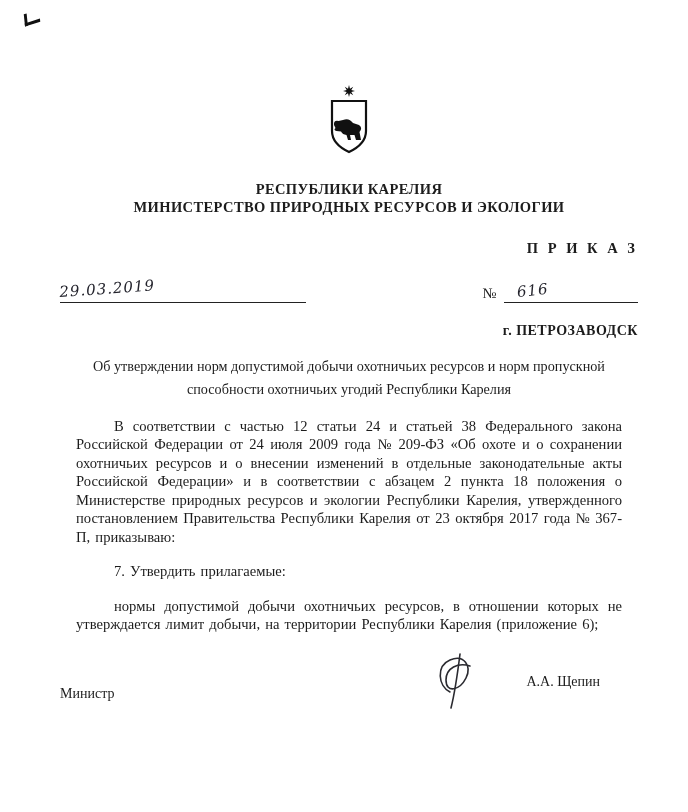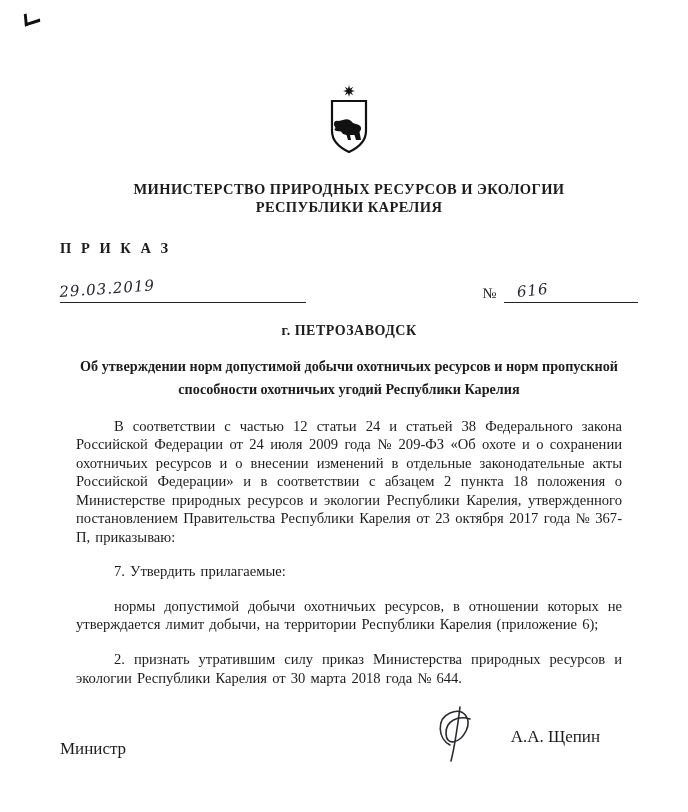--- a/index.html
+++ b/index.html
@@ -39,21 +39,21 @@
   .ministry {
     margin-top: 18px;
     text-align: center;
     font-weight: bold;
     font-size: 14.5px;
     letter-spacing: 0.4px;
     line-height: 1.25;
   }
   .doc-type {
     margin-top: 24px;
-    text-align: left;
+    text-align: right;
     font-weight: bold;
     font-size: 14.5px;
     letter-spacing: 3px;
   }
   .date-number-row {
     margin-top: 20px;
     display: flex;
     justify-content: space-between;
     align-items: flex-end;
     height: 26px;
@@ -87,49 +87,49 @@
     letter-spacing: 1px;
     transform: rotate(-4deg);
     transform-origin: left bottom;
   }
   .number-line .handwritten {
     margin-left: 14px;
     transform: rotate(-6deg);
   }
   .city {
     margin-top: 20px;
-    text-align: center;
+    text-align: right;
     font-weight: bold;
     font-size: 14px;
     letter-spacing: 0.5px;
   }
   .doc-title {
     margin: 16px auto 0 auto;
     max-width: 545px;
     text-align: center;
-    font-weight: bold;
+    font-weight: normal;
     font-size: 14.2px;
     line-height: 1.6;
   }
   .body-text {
     margin-top: 16px;
     font-size: 14.6px;
     line-height: 1.27;
     text-align: justify;
   }
   .body-text p {
     margin: 16px;
     text-indent: 38px;
     word-spacing: 1.5px;
   }
   .signature-row {
     position: relative;
     margin-top: 30px;
     height: 60px;
-    font-size: 17px;
+    font-size: 14px;
   }
   .signer-position {
     position: absolute;
     left: 0;
     top: 22px;
   }
   .signature-mark {
     position: absolute;
     right: 150px;
     top: -12px;
@@ -154,22 +154,22 @@
 
       <path d="M13,17 L47,17 L47,47 Q47,60 30,68 Q13,60 13,47 Z" fill="none" stroke="#111" stroke-width="2.2"></path>
 
       <path fill="#111" d="M42,56 L40.5,48 Q44,44 40,41 L34,39 Q30,33.5 24,36 L19.5,37
            Q14.5,36 15,41 L16.5,44 Q14,46 17.5,47 L22,47.5
            Q23.5,50.5 27.5,51 L29,56 L32,56 L31,51 L35.5,51 L37,56 Z"></path>
     </svg>
   </div>
 
   <div class="ministry">
+    <div>РЕСПУБЛИКИ КАРЕЛИЯ</div>
     <div>МИНИСТЕРСТВО ПРИРОДНЫХ РЕСУРСОВ И ЭКОЛОГИИ</div>
-    <div>РЕСПУБЛИКИ КАРЕЛИЯ</div>
   </div>
 
   <div class="doc-type">П Р И К А З</div>
 
   <div class="date-number-row">
     <div class="date-field">
       <span class="handwritten">29.03.2019</span>
     </div>
     <div class="number-field">
       <span class="number-label">№</span>
@@ -180,21 +180,20 @@
   </div>
 
   <div class="city">г. ПЕТРОЗАВОДСК</div>
 
   <div class="doc-title">Об утверждении норм допустимой добычи охотничьих ресурсов и норм пропускной способности охотничьих угодий Республики Карелия</div>
 
   <div class="body-text">
     <p>В соответствии с частью 12 статьи 24 и статьей 38 Федерального закона Российской Федерации от 24 июля 2009 года № 209-ФЗ «Об охоте и о сохранении охотничьих ресурсов и о внесении изменений в отдельные законодательные акты Российской Федерации» и в соответствии с абзацем 2 пункта 18 положения о Министерстве природных ресурсов и экологии Республики Карелия, утвержденного постановлением Правительства Республики Карелия от 23 октября 2017 года № 367-П, приказываю:</p>
     <p>7. Утвердить прилагаемые:</p>
     <p>нормы допустимой добычи охотничьих ресурсов, в отношении которых не утверждается лимит добычи, на территории Республики Карелия (приложение 6);</p>
-    <p>2. признать утратившим силу приказ Министерства природных ресурсов и экологии Республики Карелия от 30 марта 2018 года № 644.</p>
   </div>
 
   <div class="signature-row">
     <span class="signer-position">Министр</span>
     <span class="signature-mark">
       <svg width="64" height="58" viewBox="0 0 64 58" xmlns="http://www.w3.org/2000/svg">
         <path d="M26,40 C14,34 12,14 26,8 C40,2 48,14 42,26 C36,38 22,42 22,28 C22,16 34,10 46,14" fill="none" stroke="#2a2a30" stroke-width="1.6" stroke-linecap="round"></path>
         <path d="M36,2 C34,18 31,40 27,56" fill="none" stroke="#2a2a30" stroke-width="1.6" stroke-linecap="round"></path>
       </svg>
     </span>

